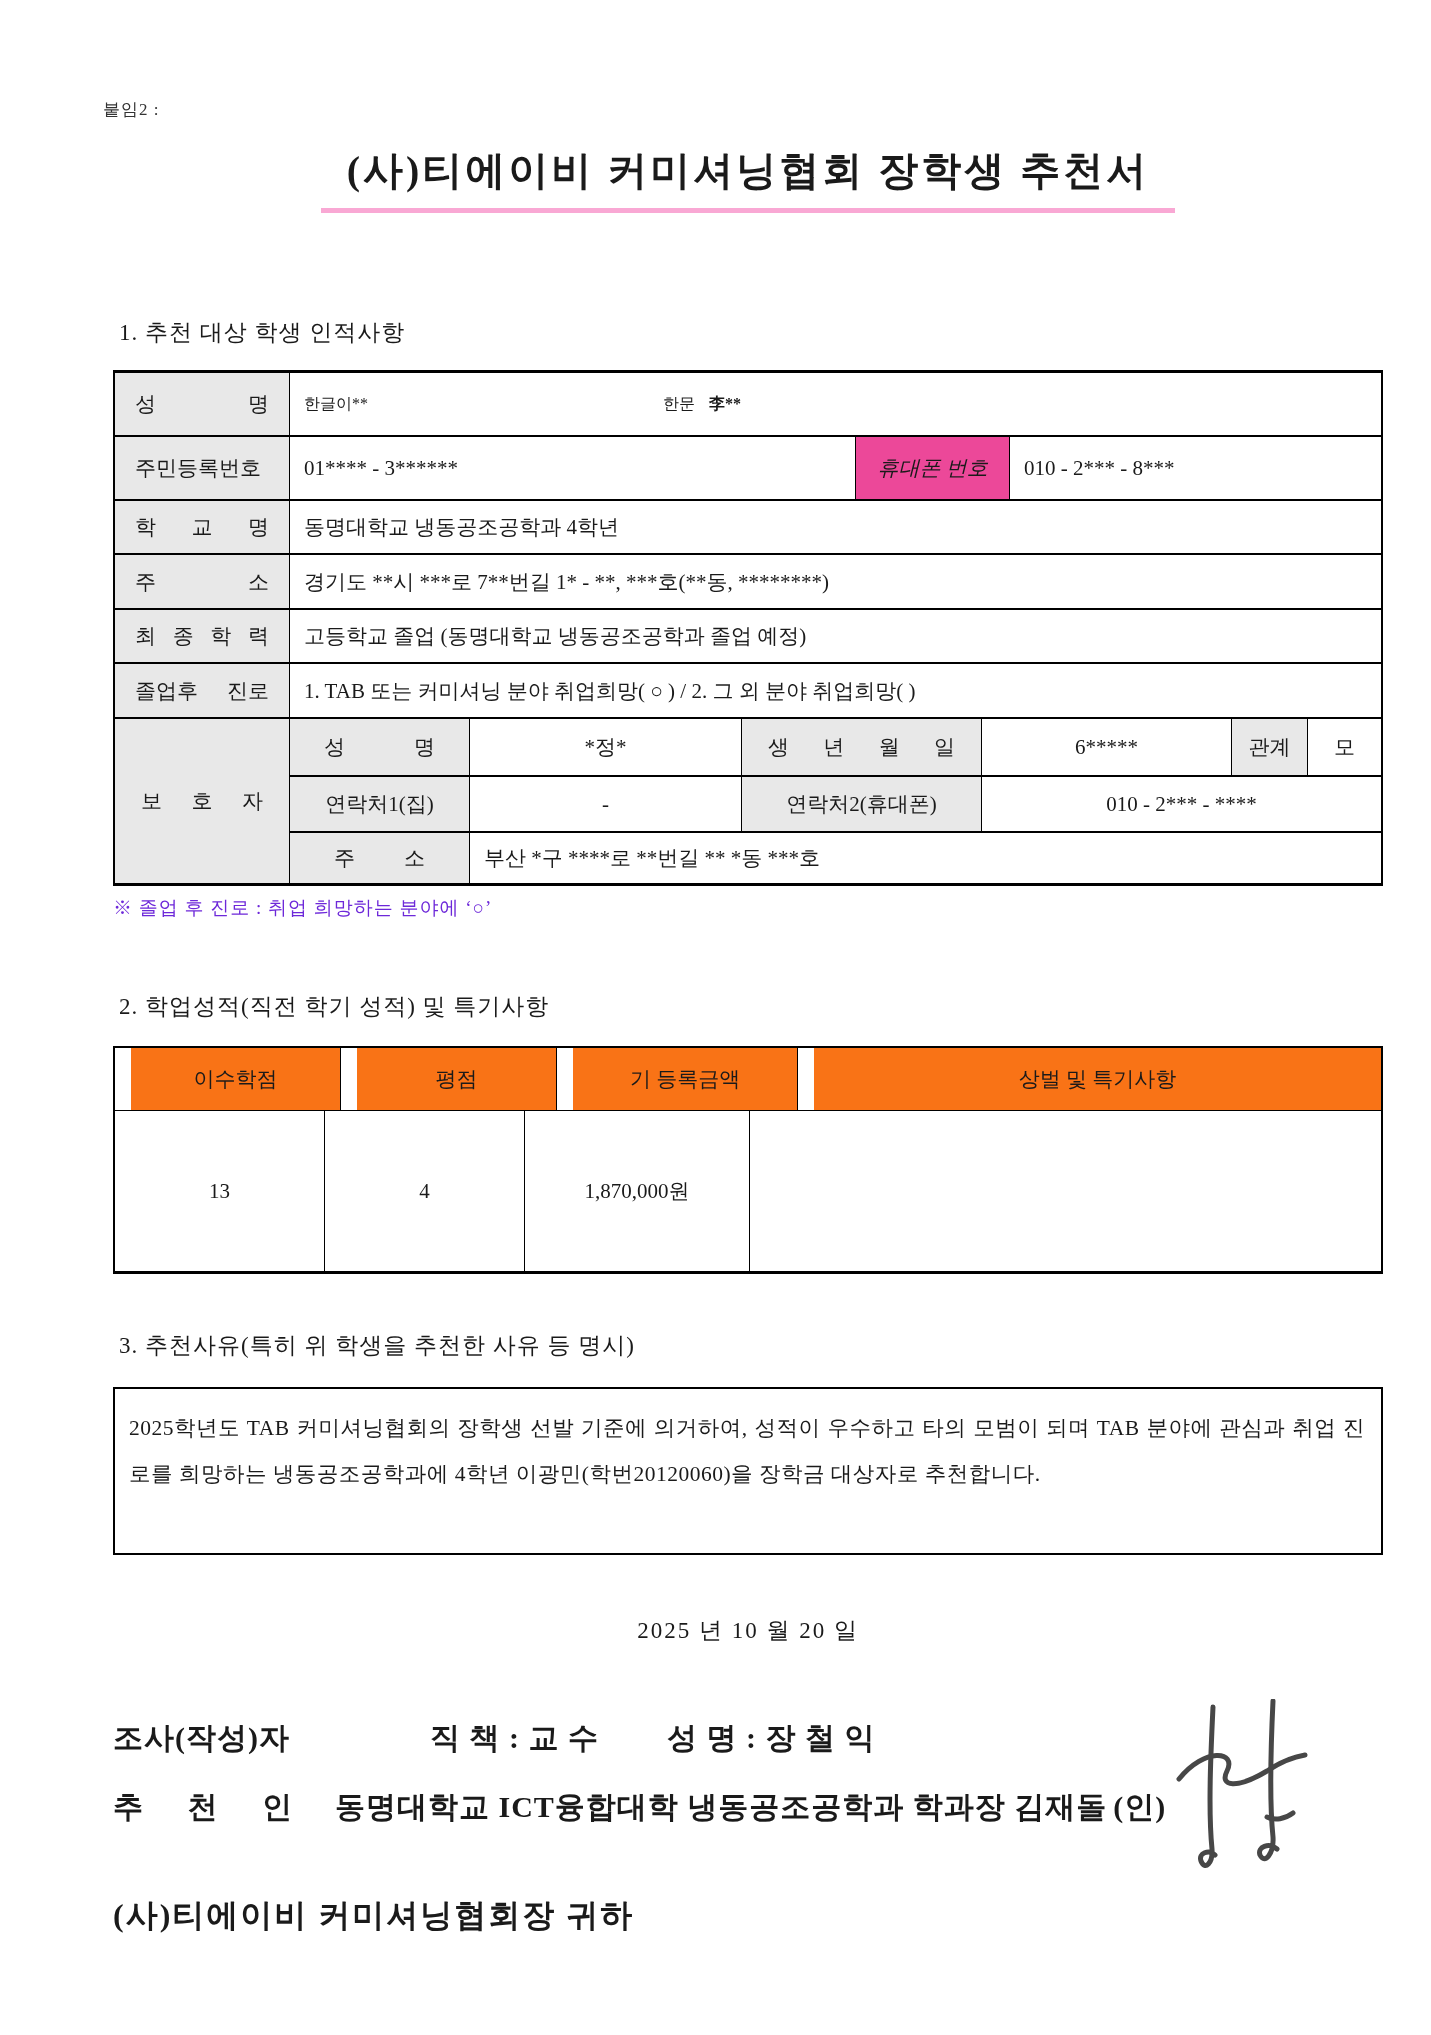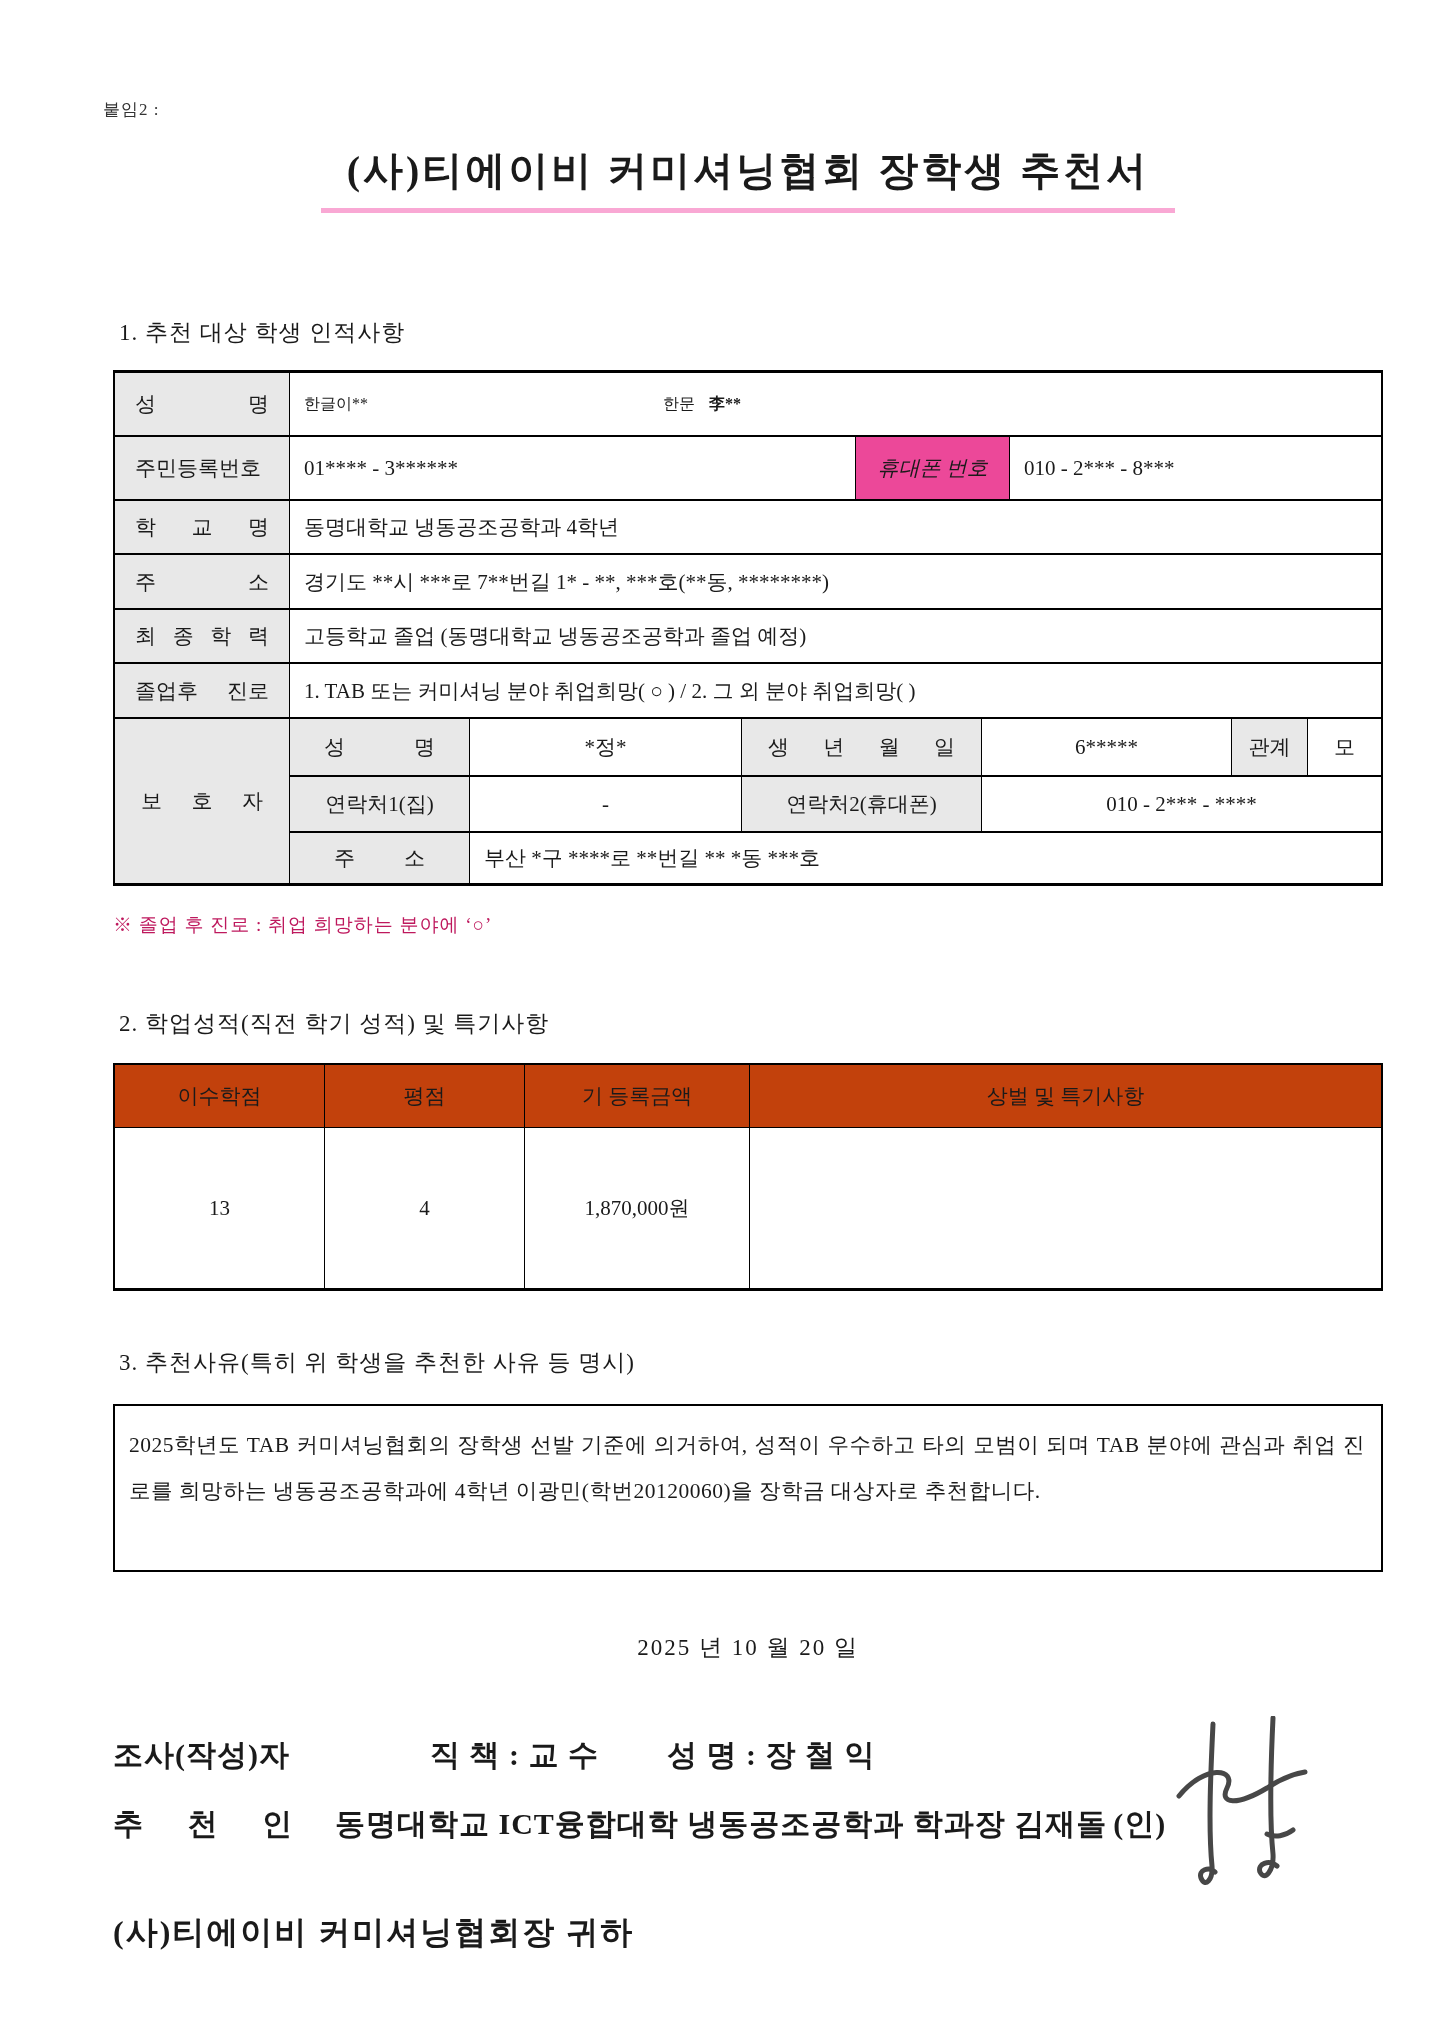--- a/index.html
+++ b/index.html
@@ -63,28 +63,28 @@
   .gw-nameval { flex:0 0 272px; }
   .gw-birthlbl { flex:0 0 240px; padding:0 26px; }
   .gw-birthval { flex:0 0 250px; }
   .gw-rellbl { flex:0 0 76px; }
   .gw-relval { flex:1; }
   .gw-tel2val { flex:1; }
   .gw-addrval { flex:1; justify-content:flex-start; padding:0 14px; }
   .g-just { text-align:justify; text-align-last:justify; width:100%; }
   .gh58 { min-height:58px; } .gh56 { min-height:56px; } .gh50 { min-height:50px; }
 
-  .note { margin-top:26px; font-size:19px; letter-spacing:1px; color:#be185d; }
+  .note { margin-top:9px; font-size:19px; letter-spacing:1px; color:#6d28d9; }
 
   
   .t2 { border:2px solid #000; border-bottom-width:3px; margin-top:24px; }
   .t2-row { display:flex; align-items:stretch; }
   .t2-head { border-bottom:1px solid #000; }
   .t2-cell { display:flex; align-items:center; justify-content:center; font-size:21px; padding:0 8px; }
-  .t2-grey { background:#c2410c; }
+  .t2-grey { background:#f97316;margin-left:16px; }
   .c1 { flex:0 0 210px; border-right:1px solid #000; }
   .c2 { flex:0 0 200px; border-right:1px solid #000; }
   .c3 { flex:0 0 225px; border-right:1px solid #000; }
   .c4 { flex:1; }
   .t2-head .t2-cell { min-height:62px; }
   .t2-data .t2-cell { min-height:160px; }
 
   
   .reason-box {
     border:2px solid #000; margin-top:26px; min-height:168px;

